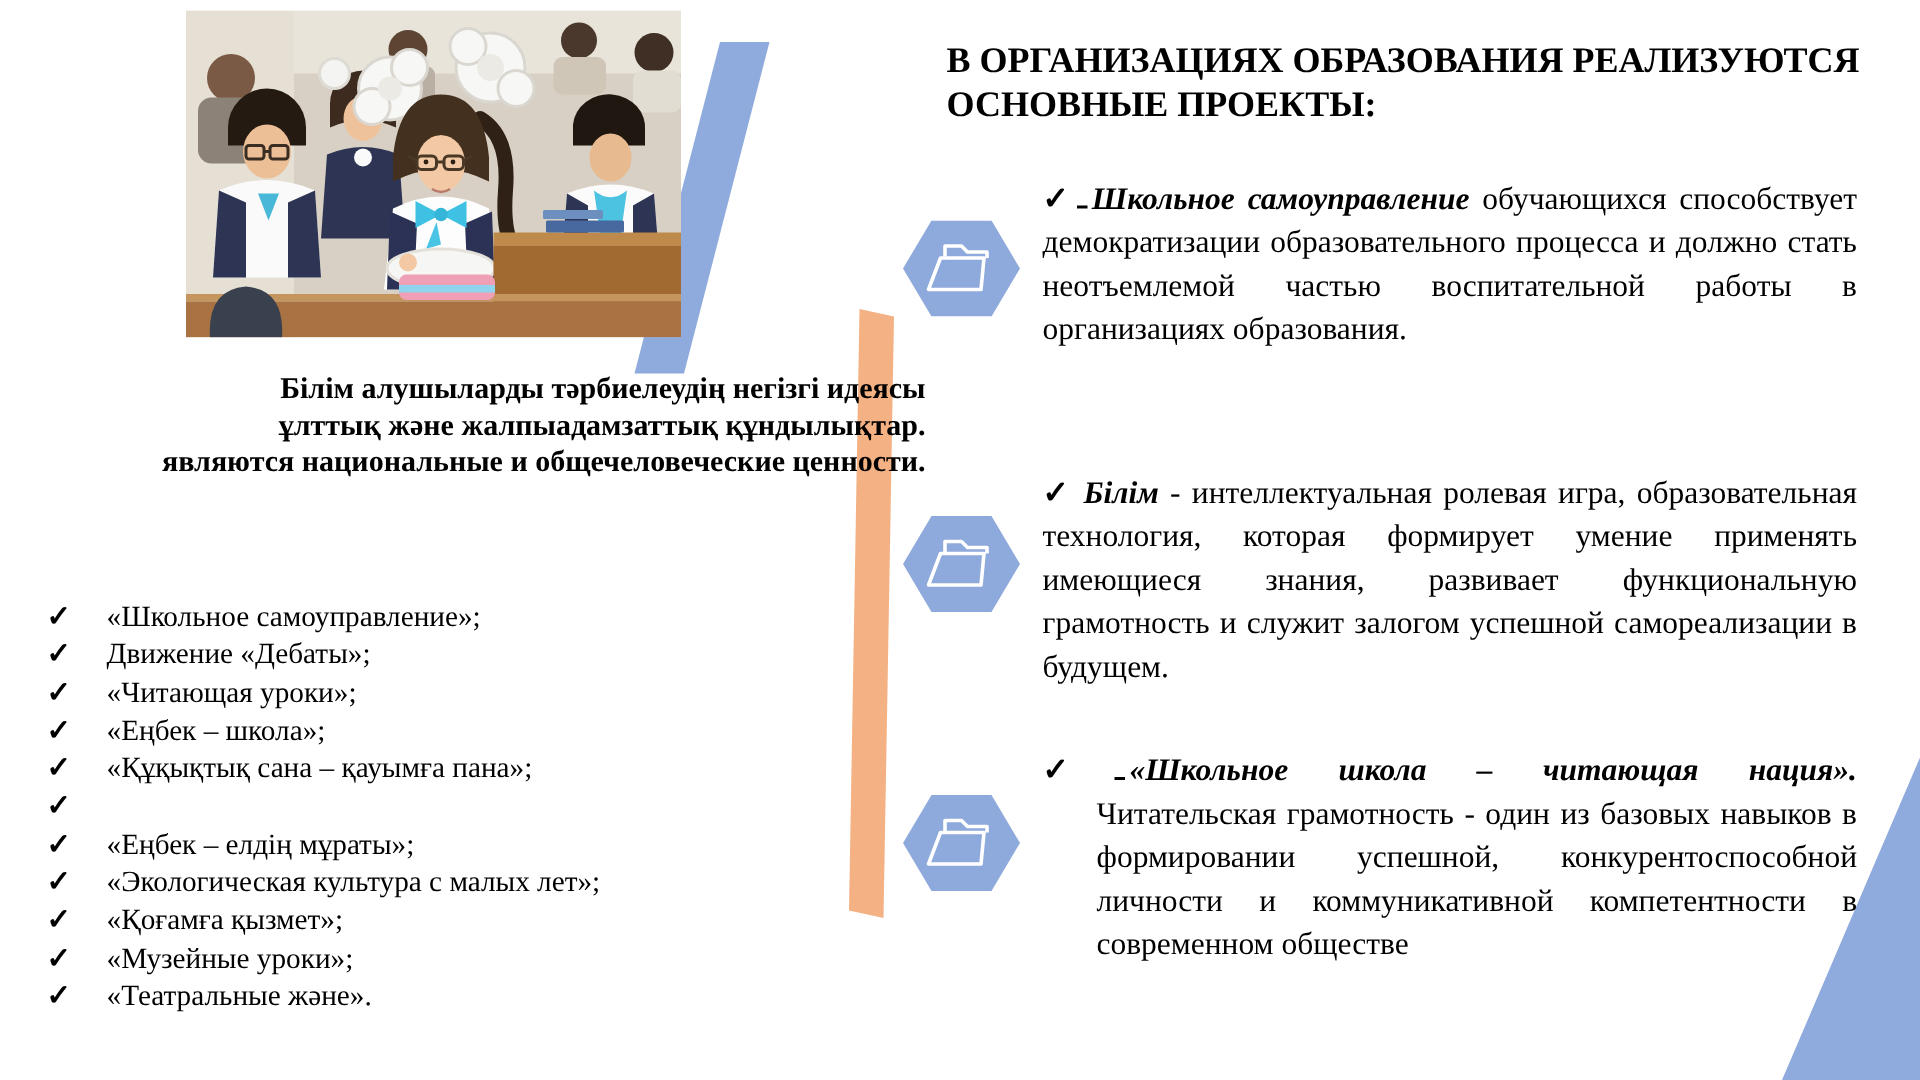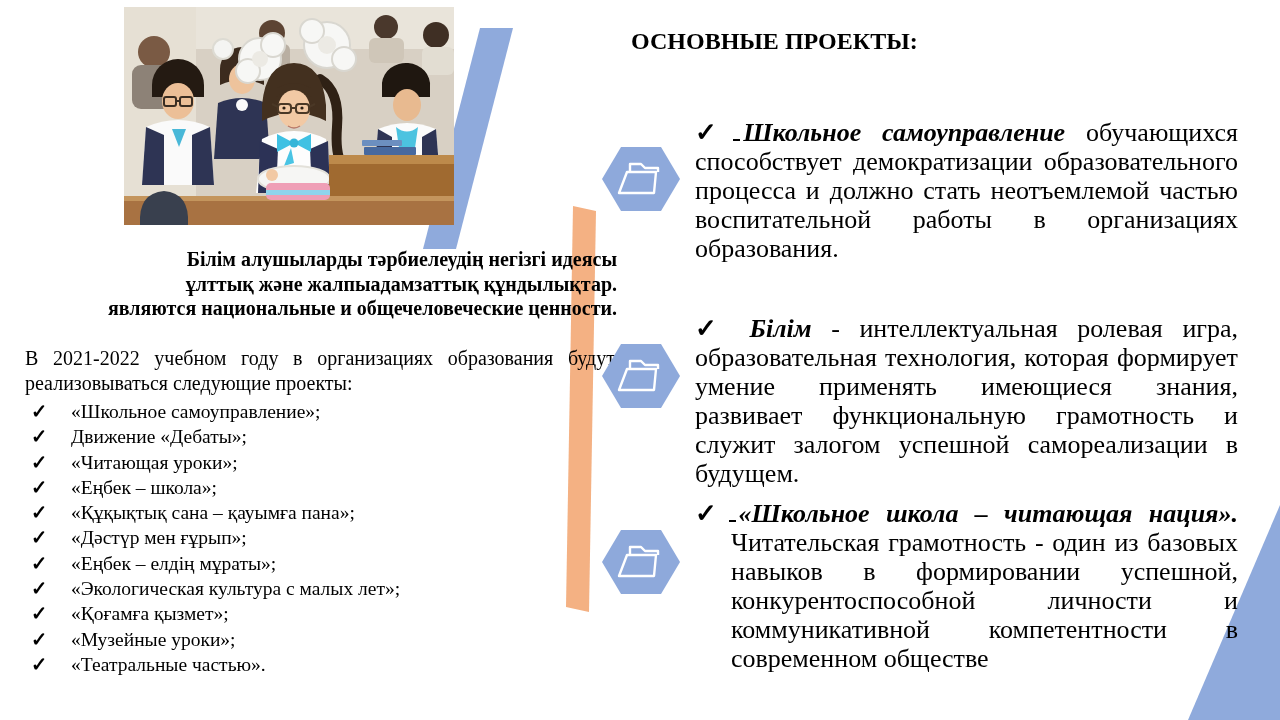--- a/index.html
+++ b/index.html
@@ -12,21 +12,21 @@
           font-weight:bold;font-size:20px;line-height:24.5px;text-align:right;}
   .lintro{position:absolute;left:25px;top:346px;width:590px;z-index:2;
           font-size:20px;line-height:25px;text-align:justify;}
   .llist{position:absolute;left:25px;top:399px;width:578px;z-index:2;font-size:19.5px;}
   .row{display:flex;align-items:flex-start;line-height:25.3px;}
   .row .chk{flex:0 0 40px;padding-left:6px;font-weight:bold;}
   
   .rheading{position:absolute;left:631px;top:27px;width:622px;z-index:2;
             font-weight:bold;font-size:24px;line-height:29px;}
   .bullet{position:absolute;left:695px;width:543px;z-index:2;
-          font-size:26px;line-height:29px;text-align:justify;}
+          font-size:21px;line-height:29px;text-align:justify;}
   .b1{top:118px;} .b2{top:314px;} .b3{top:499px;}
   .bullet .chk{font-weight:bold;}
   .lead{font-weight:bold;font-style:italic;}
   .umark{display:inline-block;width:7px;height:2px;background:#000;vertical-align:baseline;margin:0 3px 0 2px;}
   .lead-line{text-align:justify;text-align-last:justify;}
   .b3body{text-align:justify;margin-left:36px;}
   .hex{position:absolute;left:602px;z-index:2;}
   .hx1{top:147px;} .hx2{top:344px;} .hx3{top:530px;}
 </style>
 </head>
@@ -125,21 +125,20 @@
       <path d="M16 218 q-2 -32 24 -34 q26 2 24 34 z" fill="#39404e"></path>
     </svg>
   </div>
 
   <div class="ltitle">
     <div>Білім алушыларды тәрбиелеудің негізгі идеясы</div>
     <div>ұлттық және жалпыадамзаттық құндылықтар.</div>
     <div>являются национальные и общечеловеческие ценности.</div>
   </div>
 
-  <div class="lintro">В 2021-2022 учебном году в организациях образования будут реализовываться следующие проекты:</div>
 
   <div class="llist">
     <div class="row">
         <span class="chk">✓</span>
         <span>«Школьное самоуправление»;</span>
       </div>
     <div class="row">
         <span class="chk">✓</span>
         <span>Движение «Дебаты»;</span>
       </div>
@@ -150,45 +149,45 @@
     <div class="row">
         <span class="chk">✓</span>
         <span>«Еңбек – школа»;</span>
       </div>
     <div class="row">
         <span class="chk">✓</span>
         <span>«Құқықтық сана – қауымға пана»;</span>
       </div>
     <div class="row">
         <span class="chk">✓</span>
-        <span>«Дәстүр мен ғұрып»;</span>
       </div>
     <div class="row">
         <span class="chk">✓</span>
         <span>«Еңбек – елдің мұраты»;</span>
       </div>
     <div class="row">
         <span class="chk">✓</span>
         <span>«Экологическая культура с малых лет»;</span>
       </div>
     <div class="row">
         <span class="chk">✓</span>
         <span>«Қоғамға қызмет»;</span>
       </div>
     <div class="row">
         <span class="chk">✓</span>
         <span>«Музейные уроки»;</span>
       </div>
     <div class="row">
         <span class="chk">✓</span>
-        <span>«Театральные частью».</span>
+        <span>«Театральные және».</span>
       </div>
   </div>
 
   <div class="rheading">
+    <div>В ОРГАНИЗАЦИЯХ ОБРАЗОВАНИЯ РЕАЛИЗУЮТСЯ</div>
     <div>ОСНОВНЫЕ ПРОЕКТЫ:</div>
   </div>
 
   <svg class="hex hx1" width="78" height="64" viewBox="0 0 78 64">
     <polygon points="19,0 59,0 78,32 59,64 19,64 0,32" fill="#8EA9DB"></polygon>
     <g stroke="#ffffff" stroke-width="2.4" fill="none" stroke-linejoin="round">
       <path d="M28 24 L28 17 L39 17 L43 21 L56 21 L56 25"></path>
       <path d="M25 25 L54 25 L52 46 L17 46 Z"></path>
     </g>
   </svg>

